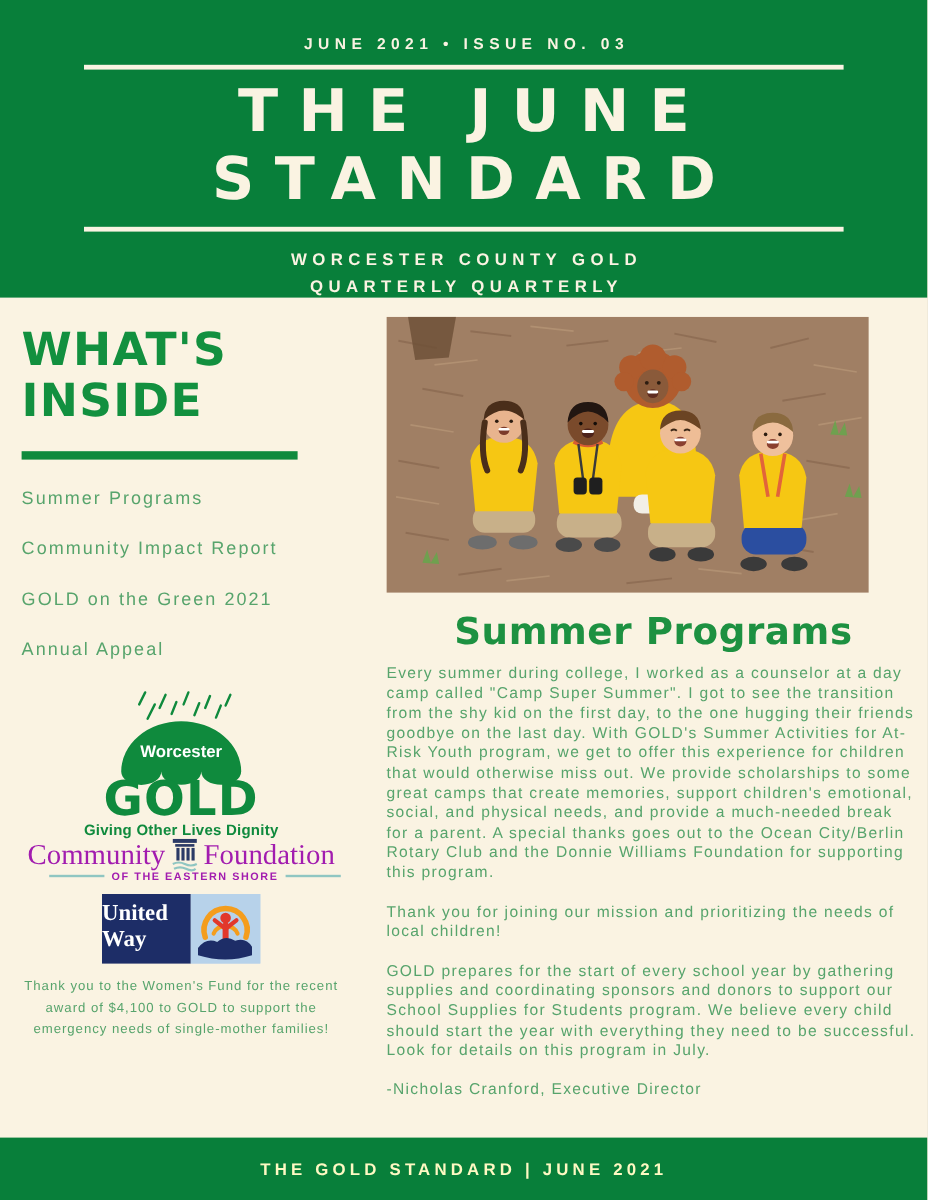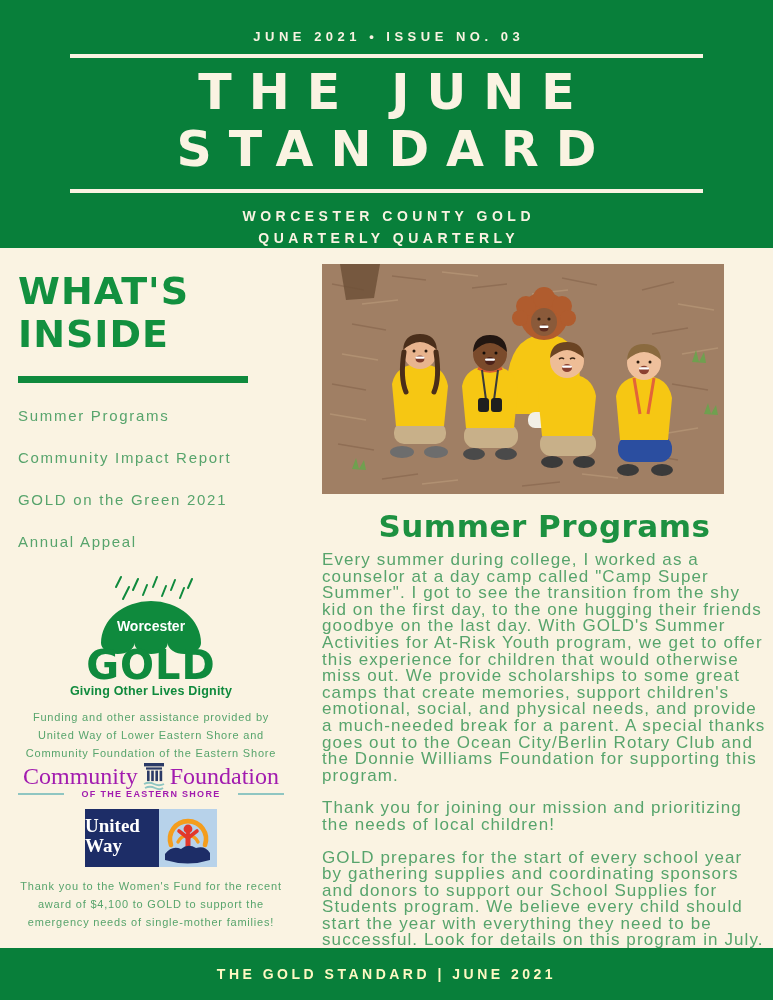--- a/index.html
+++ b/index.html
@@ -105,21 +105,21 @@
 
   
   .cfes { text-align: center; color: #a21caf; }
   .cfes-row {
     display: flex; align-items: center; justify-content: center;
     font-family: "Liberation Serif", serif;
     font-size: 24px;
     gap: 3px;
   }
   .cfes-sub {
-    display: flex; align-items: center; justify-content: space-between;
+    display: flex; align-items: center; justify-content: flex-end;
     gap: 6px; margin-top: -2px;
   }
   .cfes-sub .dash { width: 46px; height: 2px; background: #8fc6c2; }
   .cfes-subtext {
     font-size: 9px; font-weight: bold;
     letter-spacing: 1.3px;
   }
 
   
   .uw { display: flex; justify-content: center; margin-top: 10px; }
@@ -143,21 +143,21 @@
     font-family: "DejaVu Sans", "Liberation Sans", sans-serif;
     font-weight: 800;
     font-size: 31px;
     color: #1d9141;
     text-align: center;
     letter-spacing: 0.5px;
     margin: 10px 0 8px 0;
   }
   .article p {
     color: #57a46c;
-    font-size: 17px;
+    font-size: 13px;
     line-height: 16.6px;
     letter-spacing: 1.1px;
     margin-bottom: 16px;
   }
   .signature { margin-top: 10px; }
 
   
   .page-footer {
     position: absolute; left: 0; right: 0; bottom: 0;
     height: 52px;
@@ -215,21 +215,20 @@
             <line x1="50" y1="4" x2="45" y2="14"></line>
             <line x1="121" y1="6" x2="117" y2="15"></line>
           </g>
           <path d="M30,70 A50,42 0 0 1 130,70 A16.6,11 0 0 1 96.7,70 A16.6,11 0 0 1 63.4,70 A16.6,11 0 0 1 30,70 Z" fill="#0f8a3d"></path>
           <text x="80" y="58" text-anchor="middle" fill="#ffffff" font-family="Liberation Sans, sans-serif" font-size="14" font-weight="bold">Worcester</text>
         </svg>
         <div class="gold-word">GOLD</div>
         <div class="gold-tagline">Giving Other Lives Dignity</div>
       </div>
 
-      <p class="side-note">Funding and other assistance provided by United Way of Lower Eastern Shore and Community Foundation of the Eastern Shore</p>
 
       <div class="cfes">
         <div class="cfes-row">
           <span>Community</span>
           <svg width="26" height="28" viewBox="0 0 26 28">
             <rect x="3" y="0" width="20" height="3.4" fill="#2b3a66"></rect>
             <rect x="5" y="4.4" width="16" height="2.2" fill="#2b3a66"></rect>
             <rect x="6" y="7.6" width="2.6" height="10.5" fill="#2b3a66"></rect>
             <rect x="10.2" y="7.6" width="2.6" height="10.5" fill="#2b3a66"></rect>
             <rect x="14.4" y="7.6" width="2.6" height="10.5" fill="#2b3a66"></rect>

